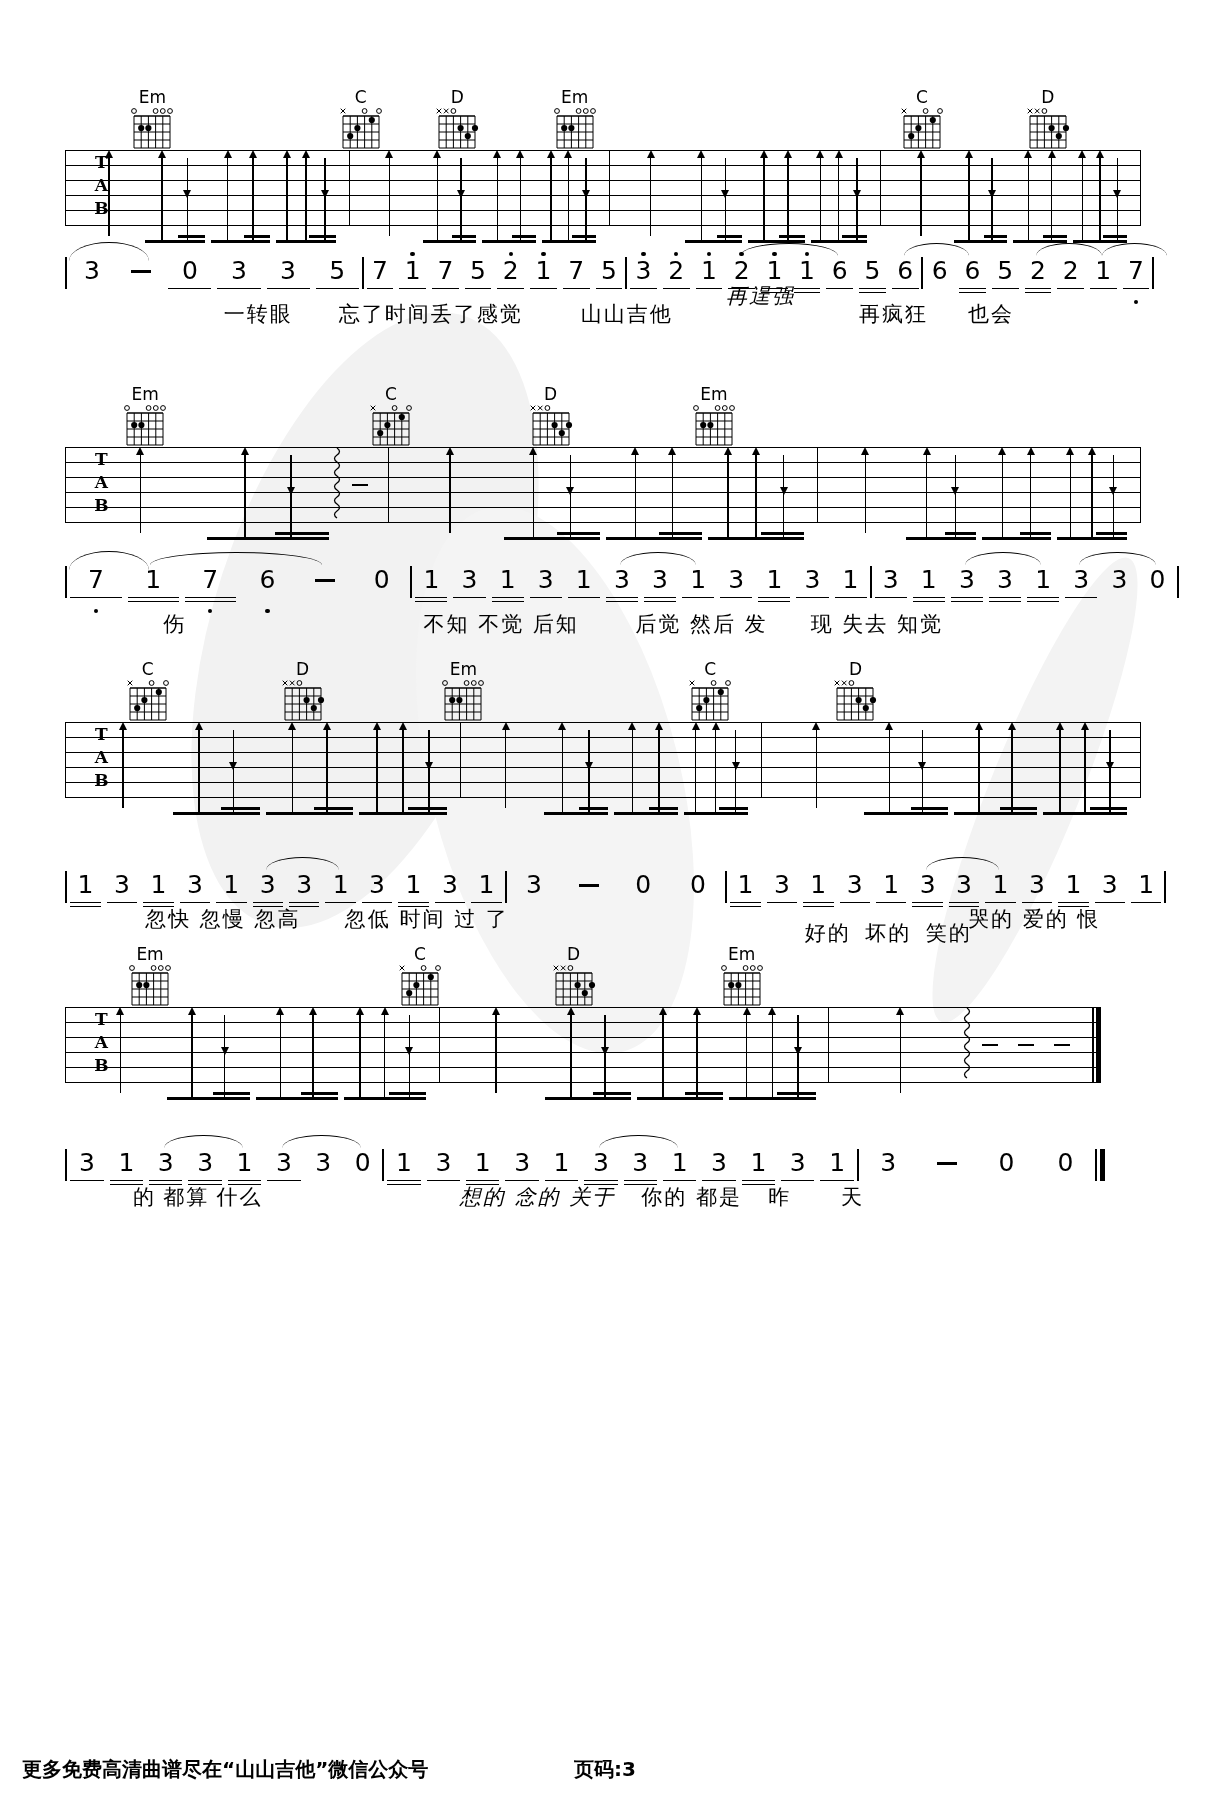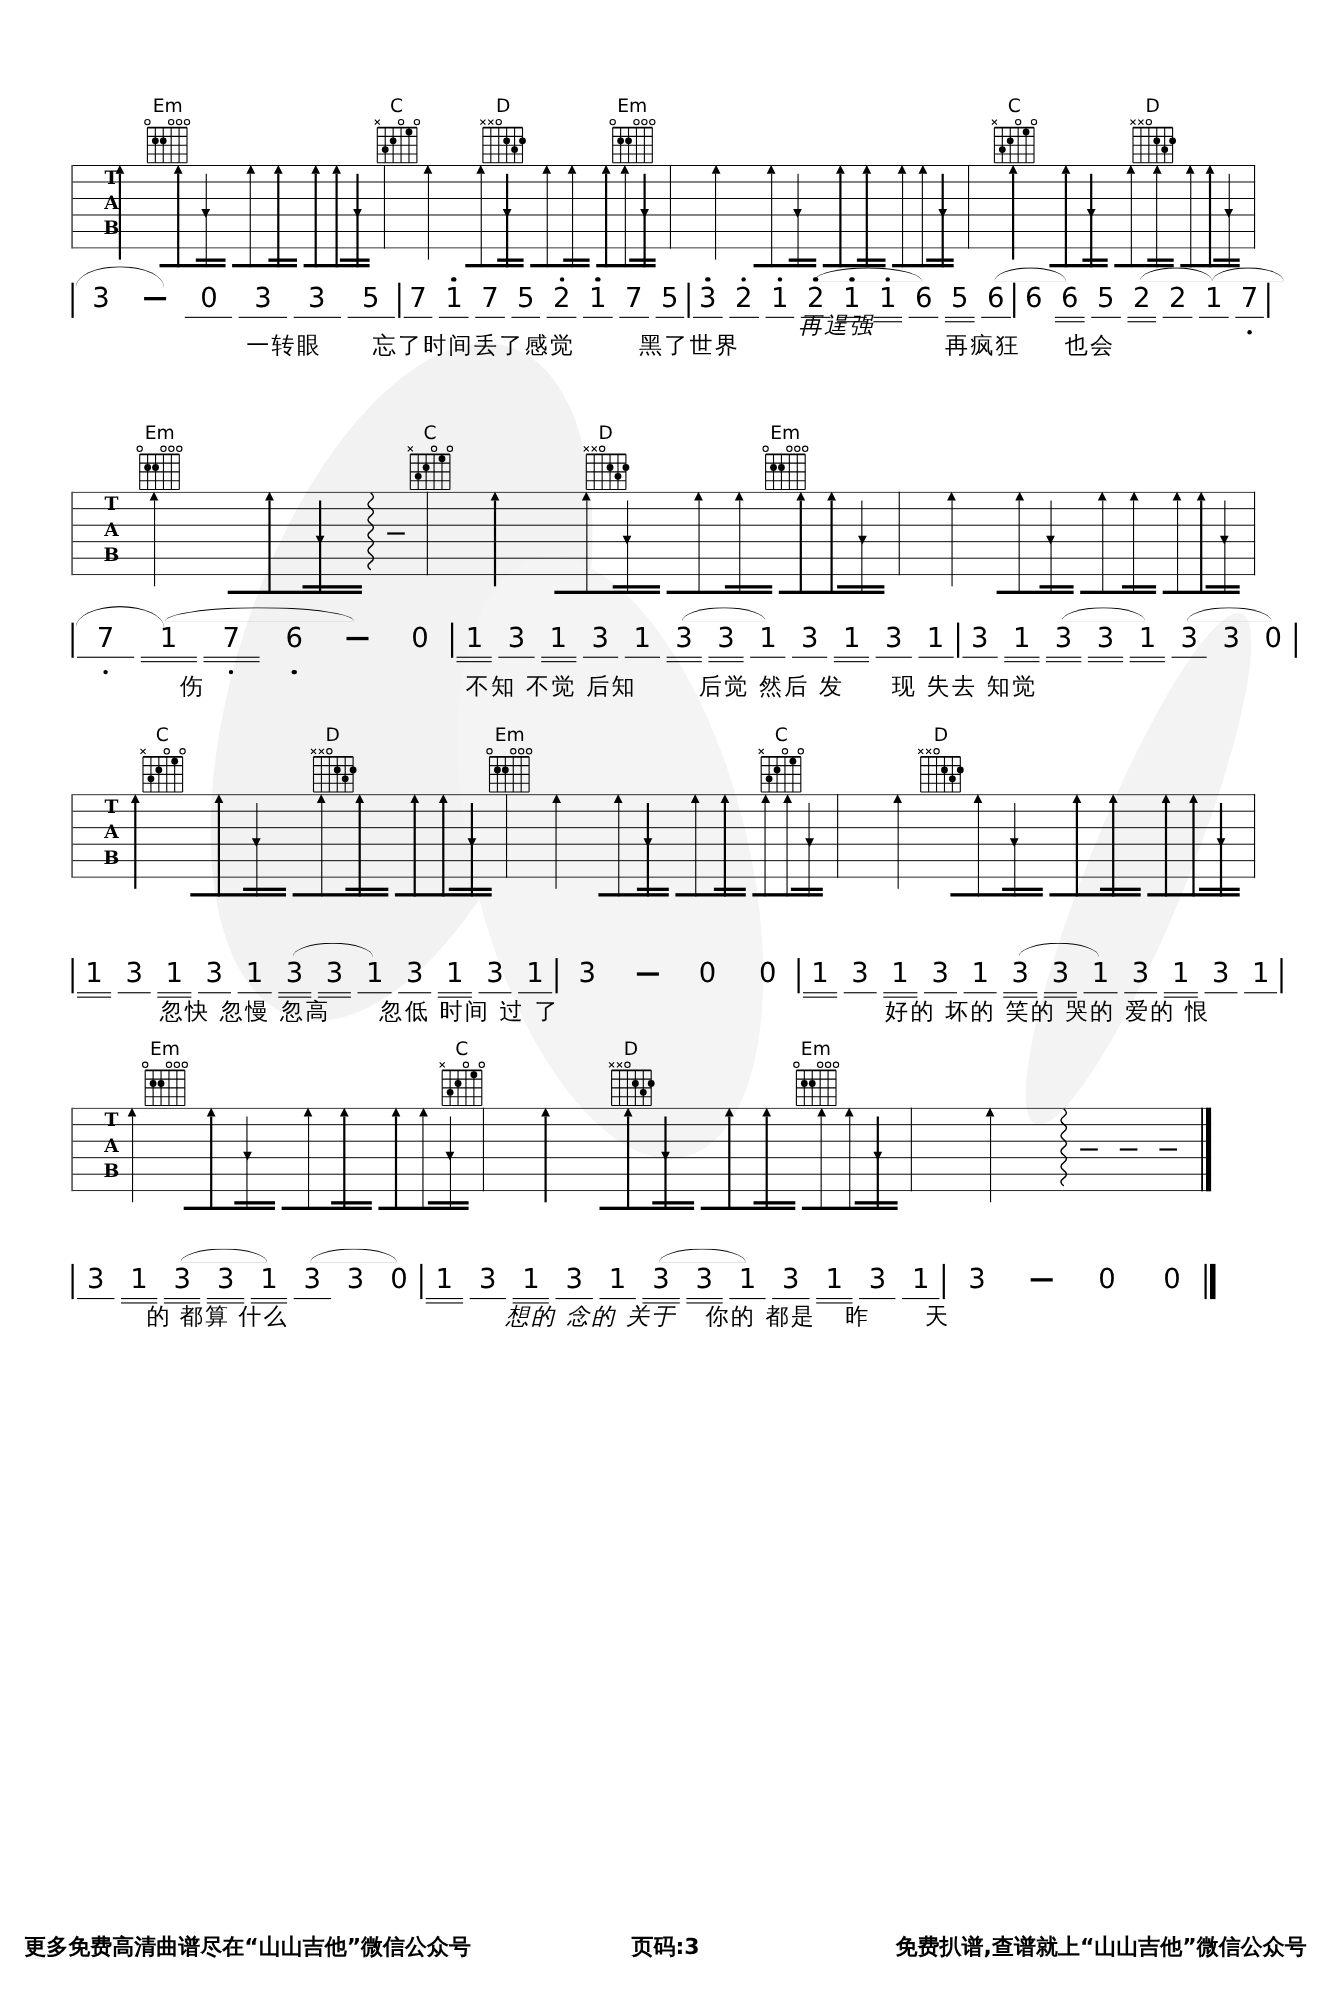--- a/index.html
+++ b/index.html
@@ -506,21 +506,21 @@
               <div class="num">7</div>
               <div class="dlo"><div class="dot"></div></div>
               <div class="ulA"></div>
             </div>
           </div>
           <div class="jbar"></div>
         </div>
         <div class="lyrline" style="position: absolute; left: 0px; right: 0px;">
           <div class="lyr" style="left: 18.5%; top: 212px;">一转眼</div>
           <div class="lyr" style="left: 28%; top: 212px;">忘了时间丢了感觉</div>
-          <div class="lyr" style="left: 48%; top: 212px;">黑了世界</div>
+          <div class="lyr" style="left: 48%; top: 212px;">山山吉他</div>
           <div class="lyr" style="left: 60%; top: 194px; font-style: italic;">再逞强</div>
           <div class="lyr" style="left: 71%; top: 212px;">再疯狂</div>
           <div class="lyr" style="left: 80%; top: 212px;">也会</div>
         </div>
       </div>
       <div class="system" style="top: 385px;">
         <div class="chord" style="left: calc(12% - 26px);"><div class="cname">Em</div><svg width="52" height="48" viewBox="0 0 52 48">
             <circle cx="8" cy="5" r="2.4" fill="none" stroke="#000" stroke-width="1"></circle>
             <circle cx="29.6" cy="5" r="2.4" fill="none" stroke="#000" stroke-width="1"></circle>
             <circle cx="36.8" cy="5" r="2.4" fill="none" stroke="#000" stroke-width="1"></circle>
@@ -1199,21 +1199,21 @@
             <div class="tok">
               <div class="num">1</div>
               <div class="ulA"></div>
             </div>
           </div>
           <div class="jbar"></div>
         </div>
         <div class="lyrline" style="position: absolute; left: 0px; right: 0px;">
           <div class="lyr" style="left: 12%; top: 245px;">忽快 忽慢 忽高</div>
           <div class="lyr" style="left: 28.5%; top: 245px;">忽低 时间 过 了</div>
-          <div class="lyr" style="left: 66.5%; top: 245px;">好的 坏的 笑的</div>
+          <div class="lyr" style="left: 66.5%; top: 259px; font-family: Liberation Mono, monospace;">好的 坏的 笑的</div>
           <div class="lyr" style="left: 80%; top: 245px;">哭的 爱的 恨</div>
         </div>
       </div>
       <div class="system" style="top: 945px;">
         <div class="chord" style="left: calc(12.4% - 26px);"><div class="cname">Em</div><svg width="52" height="48" viewBox="0 0 52 48">
             <circle cx="8" cy="5" r="2.4" fill="none" stroke="#000" stroke-width="1"></circle>
             <circle cx="29.6" cy="5" r="2.4" fill="none" stroke="#000" stroke-width="1"></circle>
             <circle cx="36.8" cy="5" r="2.4" fill="none" stroke="#000" stroke-width="1"></circle>
             <circle cx="44" cy="5" r="2.4" fill="none" stroke="#000" stroke-width="1"></circle>
             <line x1="8" y1="10" x2="44" y2="10" stroke="#000" stroke-width="1.6"></line>
@@ -1513,15 +1513,14 @@
           <div class="lyr" style="left: 38%; top: 238px; font-style: italic;">想的 念的 关于</div>
           <div class="lyr" style="left: 53%; top: 238px;">你的 都是</div>
           <div class="lyr" style="left: 63.5%; top: 238px;">昨</div>
           <div class="lyr" style="left: 69.5%; top: 238px;">天</div>
         </div>
       </div>
     </div>
   <div class="footer">
     <span>更多免费高清曲谱尽在“山山吉他”微信公众号</span>
     <span class="fc">页码:3</span>
-    <span>免费扒谱,查谱就上“山山吉他”微信公众号</span>
   </div>
 </div>
 
 </body></html>

